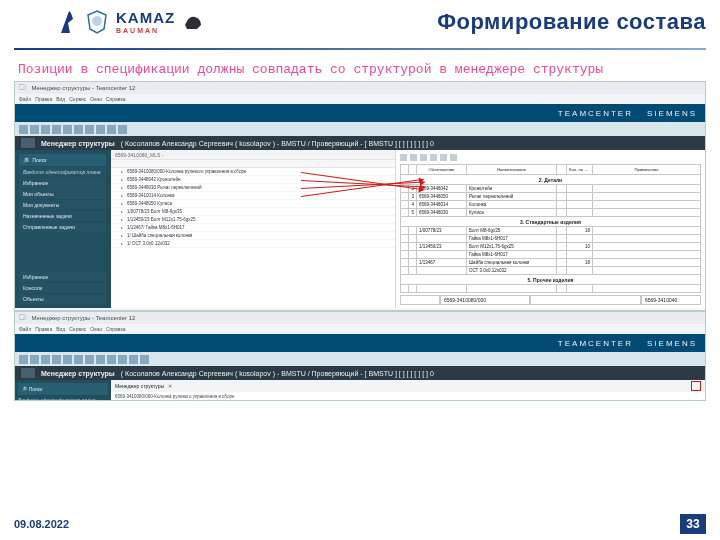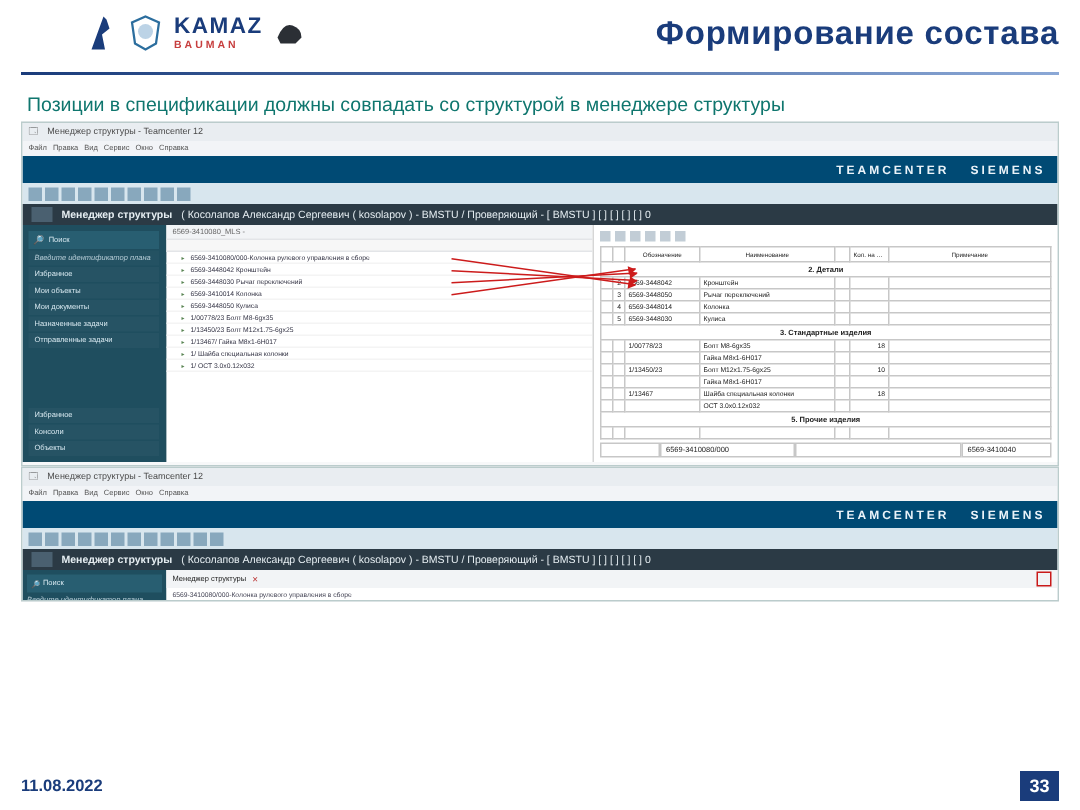--- a/index.html
+++ b/index.html
@@ -18,29 +18,29 @@
   .hdr{height:44px;display:flex;align-items:center;padding:4px 14px;gap:8px;margin-left:44px;}
   .logos{display:flex;align-items:center;gap:6px;}
   .logo-kamaz svg,.logo-shield svg,.logo-ox svg{display:block;}
   .brand{display:flex;flex-direction:column;line-height:1;margin-left:2px;}
   .brand .k{font-size:15px;font-weight:900;letter-spacing:1px;color:var(--ink);}
   .brand .b{font-size:7px;letter-spacing:2px;color:#C73E3E;margin-top:2px;font-weight:700;}
   .title{margin-left:auto;font-size:22px;font-weight:700;color:var(--ink);letter-spacing:.5px;}
   .hr{height:2px;margin:4px 14px 0;background:linear-gradient(to right,var(--ink),#8ba8d6);}
   
   .body{padding:6px 14px 0;}
-  .para{font-size:13px;color:#0f766e;margin:6px 4px 4px;}
+  .para{font-size:13px;color:#ec4899;margin:6px 4px 4px;font-family:Liberation Mono, monospace;}
   
   .shot{border:1px solid #bcc;position:relative;background:#f7f8f9;overflow:hidden;}
   .shot1{height:230px;}
   .shot2{height:90px;}
   .winbar{height:12px;background:#e9edf1;color:#4a4a4a;font-size:6px;display:flex;align-items:center;padding:0 4px;gap:6px;}
   .menubar{height:10px;background:#f2f4f7;font-size:5px;color:#555;display:flex;gap:4px;align-items:center;padding:0 4px;}
   .tcband{height:18px;background:var(--tc-blue);display:flex;align-items:center;justify-content:flex-end;padding:0 8px;gap:14px;}
-  .tcword{color:#eaf3f9;font-size:8px;font-weight:700;letter-spacing:2px;}
+  .tcword{color:#eaf3f9;font-size:8px;font-weight:400;letter-spacing:2px;}
   .iconrow{height:14px;background:#d8e6ee;display:flex;align-items:center;gap:2px;padding:0 4px;}
   .iconrow span{width:9px;height:9px;background:#88a8bd;}
   .msband{height:14px;background:var(--tc-dark);color:#e6eef2;font-size:7px;display:flex;align-items:center;padding:0 6px;gap:6px;}
   .msband .tag{width:14px;height:10px;background:#4a6070;}
   .split{display:flex;height:158px;}
   .side{width:96px;background:#1f4e5f;color:#d6e7ef;font-size:5px;padding:4px;border-right:1px solid #214d5c;display:flex;flex-direction:column;gap:1px;}
   .side .srch{height:12px;background:#285e71;display:flex;align-items:center;gap:3px;padding:0 3px;}
   .side .srch::before{content:"🔎";font-size:6px;}
   .side .item{height:10px;display:flex;align-items:center;padding-left:4px;background:rgba(255,255,255,.03);}
   .tree{flex:1;background:#fff;position:relative;}
@@ -374,15 +374,15 @@
           <span class="x">✕</span>
           <span class="savehi"></span>
         </div>
         <div class="path">6569-3410080/000-Колонка рулевого управления в сборе</div>
       </div>
     </div>
   </div>
 </div>
 
 <div class="foot">
-  <span class="date">11.08.2022</span>
+  <span class="date">09.08.2022</span>
   <span class="pg">33</span>
 </div>
 
 </body></html>

